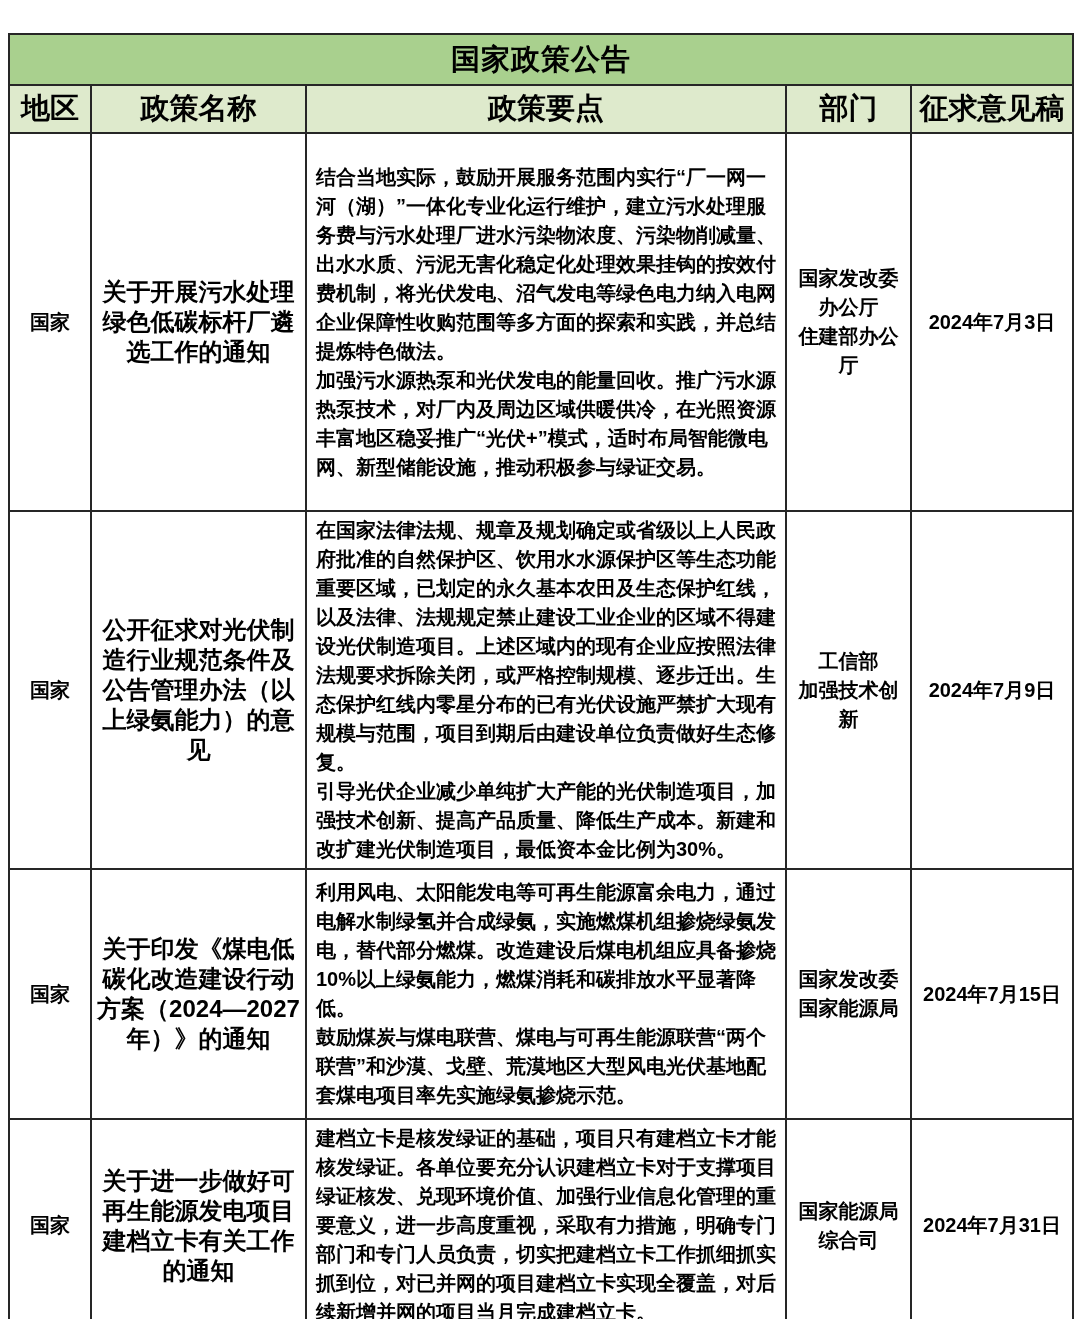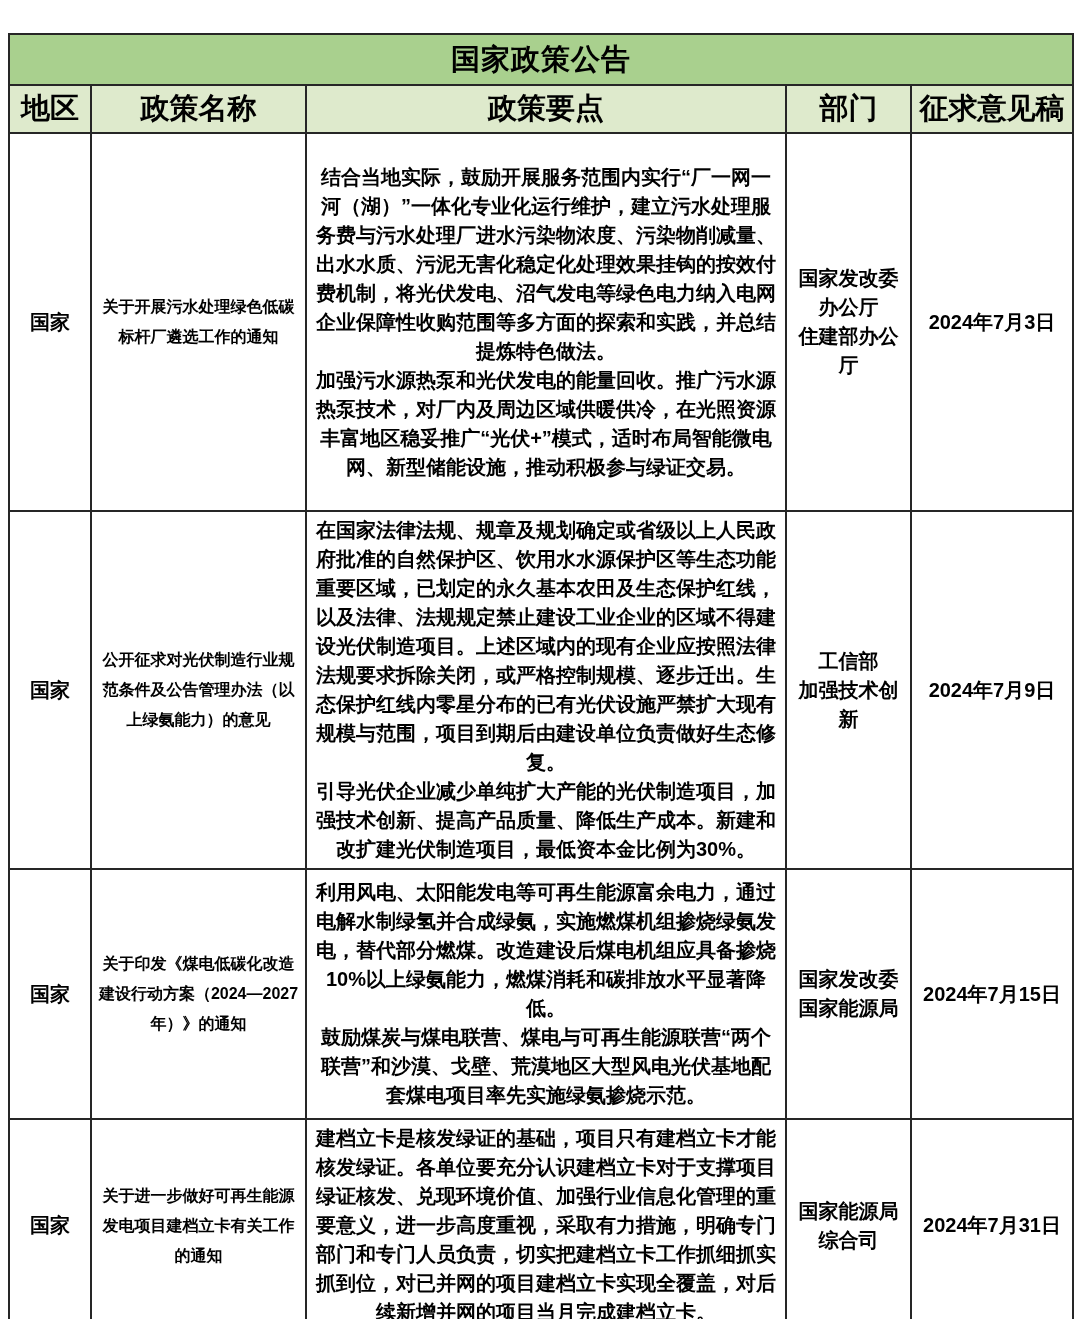--- a/index.html
+++ b/index.html
@@ -22,21 +22,20 @@
     border: 2px solid #808080;
   }
   table.policy-table th,
   table.policy-table td {
     border: 2px solid #262626;
     box-sizing: border-box;
     color: #000000;
     font-weight: bold;
     vertical-align: middle;
     overflow: hidden;
-    text-align: center;
   }
   tr.title-row th {
     height: 51px;
     background: #a9d08e;
     font-size: 29px;
     text-align: center;
     letter-spacing: 1px;
   }
   tr.header-row th {
     height: 48px;
@@ -45,21 +44,21 @@
     text-align: center;
   }
   td.c-region, td.c-dept, td.c-date {
     text-align: center;
     font-size: 20px;
     line-height: 29px;
     padding: 11px;
   }
   td.c-name {
     text-align: center;
-    font-size: 16px;
+    font-size: 24px;
     line-height: 30px;
     padding: 20px 4px;
   }
   td.c-points {
     text-align: left;
     font-size: 20px;
     line-height: 29px;
     padding: 4px 9px;
   }
   .pre { white-space: pre-line; }

